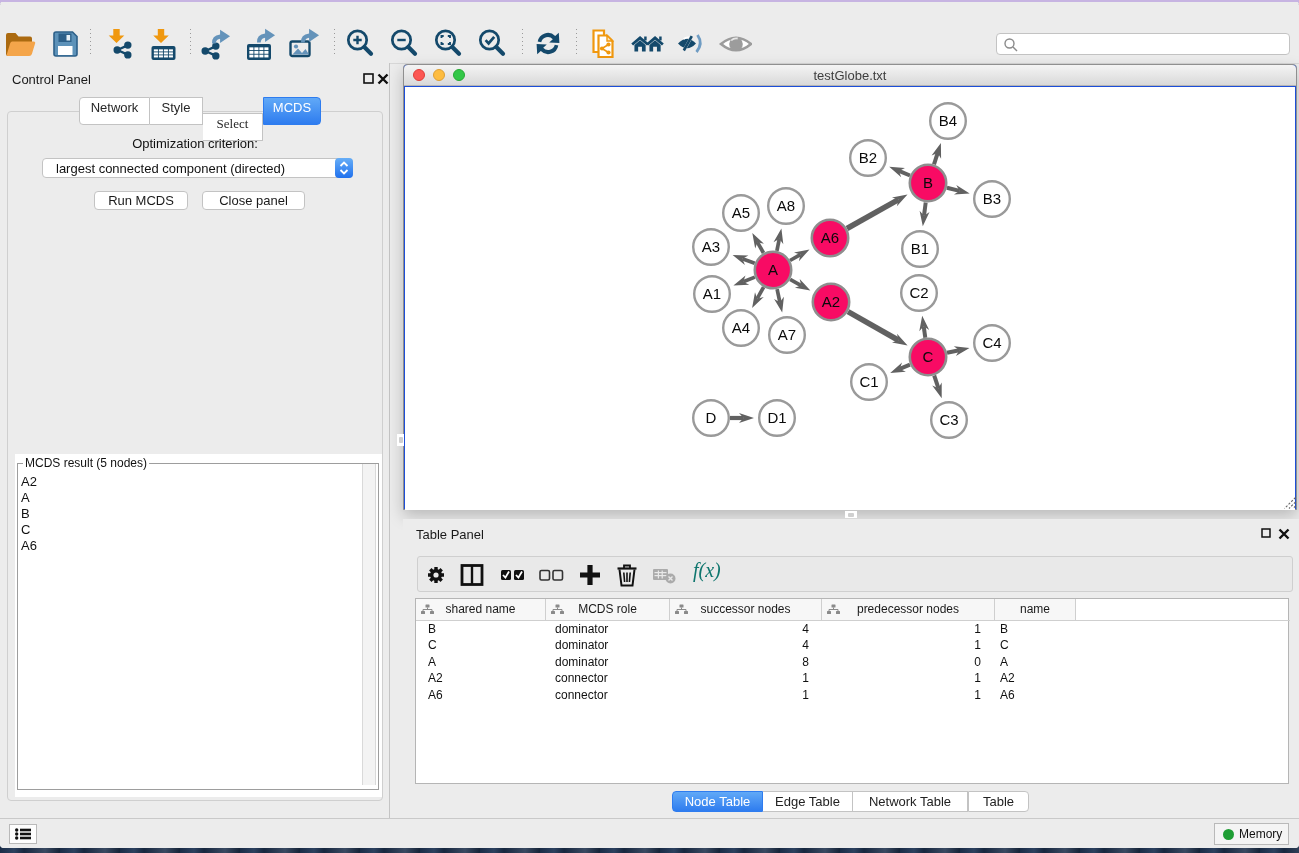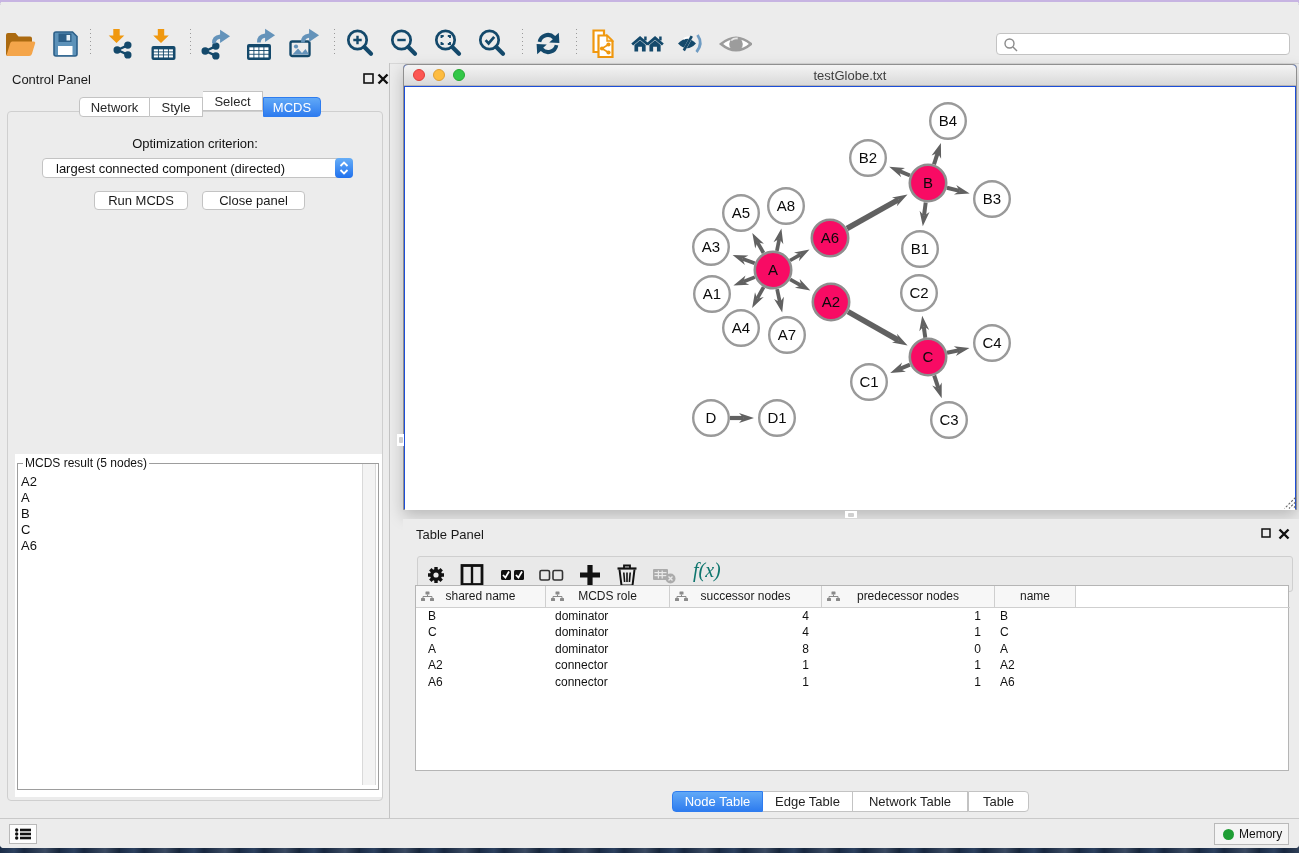--- a/index.html
+++ b/index.html
@@ -19,39 +19,39 @@
   .toolbar { position:absolute; left:0; top:23px; width:1299px; height:40px; background:#ececec; }
   .tsep { position:absolute; top:6px; height:28px; width:1px;
       background-image:linear-gradient(#9a9a9a 33%, rgba(0,0,0,0) 0%);
       background-size:1px 4px; }
   .searchbox { position:absolute; left:996px; top:10px; width:294px; height:22px;
       background:#fff; border:1px solid #c3c3c3; border-radius:4px; }
   
   .leftpanel { position:absolute; left:0; top:63px; width:390px; height:755px;
       background:#ececec; border-right:1px solid #c4c4c4; }
   .panel-title { font-size:13px; color:#1a1a1a; }
-  .ptab { position:absolute; height:20px; line-height:19px; font-size:13px; color:#282828;
+  .ptab { position:absolute; height:28px; line-height:19px; font-size:13px; color:#282828;
       background:#fff; border:1px solid #c3c3c3; text-align:center; }
   .ptab.sel { background:linear-gradient(#61a9f7,#2e7cef); color:#fff; border-color:#2e7cef; }
   .contentbox { position:absolute; left:7px; top:48px; width:376px; height:690px;
       border:1px solid #cfcfcf; border-radius:4px; background:#ececec; }
   .btn { position:absolute; height:19px; background:#fff; border:1px solid #c3c3c3;
       border-radius:4px; font-size:13px; color:#1a1a1a; text-align:center; line-height:17px; }
   
   .netwin { position:absolute; left:403px; top:64px; width:894px; height:446px;
       background:#1d4ed8; border:1px solid #8f8f8f; border-radius:4px 4px 0 0;
       box-shadow:0 6px 16px rgba(0,0,0,0.22); }
   .nettitle { position:absolute; left:0; top:0; width:100%; height:21px;
       background:linear-gradient(#f4f4f4,#d9d9d9); border-bottom:1px solid #b5b5b5;
       border-radius:4px 4px 0 0; }
   
   .tablepanel { position:absolute; left:403px; top:519px; width:896px; height:299px; background:#ececec; }
   .tp-toolbar { position:absolute; left:14px; top:37px; width:876px; height:36px;
       background:#e9e9e9; border:1px solid #cfcfcf; border-radius:3px; }
-  .tbl { position:absolute; left:12px; top:66px; width:874px; height:186px; background:#fff;
+  .tbl { position:absolute; left:12px; top:79px; width:874px; height:186px; background:#fff;
       border:1px solid #b5b5b5; }
   .th { position:absolute; top:0; height:21px; background:#f7f7f7; border-right:1px solid #cfcfcf;
       font-size:12px; color:#1a1a1a; text-align:center; line-height:21px; }
   .td { position:absolute; font-size:12px; color:#111; height:16px; line-height:16px; }
   .btab { position:absolute; height:21px; line-height:20px; font-size:13px; color:#222;
       background:#fff; border:1px solid #c3c3c3; text-align:center; }
   .btab.sel { background:linear-gradient(#61a9f7,#2e7cef); color:#fff; border-color:#2e7cef; }
   
   .statusbar { position:absolute; left:0; top:818px; width:1299px; height:30px;
       background:#ececec; border-top:1px solid #c9c9c9; }
@@ -221,21 +221,21 @@
     <div class="panel-title" style="position:absolute;left:12px;top:9px;">Control Panel</div>
     <svg width="12" height="12" style="position:absolute;left:363px;top:10px">
       <rect x="1" y="1" width="9" height="9" fill="none" stroke="#111" stroke-width="1.6"></rect>
     </svg>
     <svg width="12" height="12" style="position:absolute;left:377px;top:10px">
       <path d="M1.5 1.5 L10.5 10.5 M10.5 1.5 L1.5 10.5" stroke="#111" stroke-width="2.4"></path>
     </svg>
     <div class="contentbox"></div>
     <div class="ptab" style="left:79px;top:34px;width:71px;border-radius:4px 0 0 4px;">Network</div>
     <div class="ptab" style="left:150px;top:34px;width:53px;border-left:none;">Style</div>
-    <div class="ptab" style="left:203px;top:28px;width:60px;border-left:none;">Select</div>
+    <div class="ptab" style="left:203px;top:50px;width:60px;border-left:none;font-family:Liberation Serif, serif;">Select</div>
     <div class="ptab sel" style="left:263px;top:34px;width:58px;border-radius:0 4px 4px 0;">MCDS</div>
 
     <div style="position:absolute;left:0px;top:73px;width:390px;text-align:center;font-size:13px;color:#111;">Optimization criterion:</div>
 
     <div style="position:absolute;left:42px;top:95px;width:311px;height:20px;background:#fff;border:1px solid #c3c3c3;border-radius:4px;">
       <div style="position:absolute;left:13px;top:2px;font-size:13px;color:#111;">largest connected component (directed)</div>
       <div style="position:absolute;right:-1px;top:-1px;width:18px;height:20px;background:linear-gradient(#67aef7,#2071ee);border-radius:4px;">
         <svg width="18" height="20">
           <path d="M5.5 8 L9 4.5 L12.5 8" fill="none" stroke="#fff" stroke-width="1.8"></path>
           <path d="M5.5 12 L9 15.5 L12.5 12" fill="none" stroke="#fff" stroke-width="1.8"></path>

